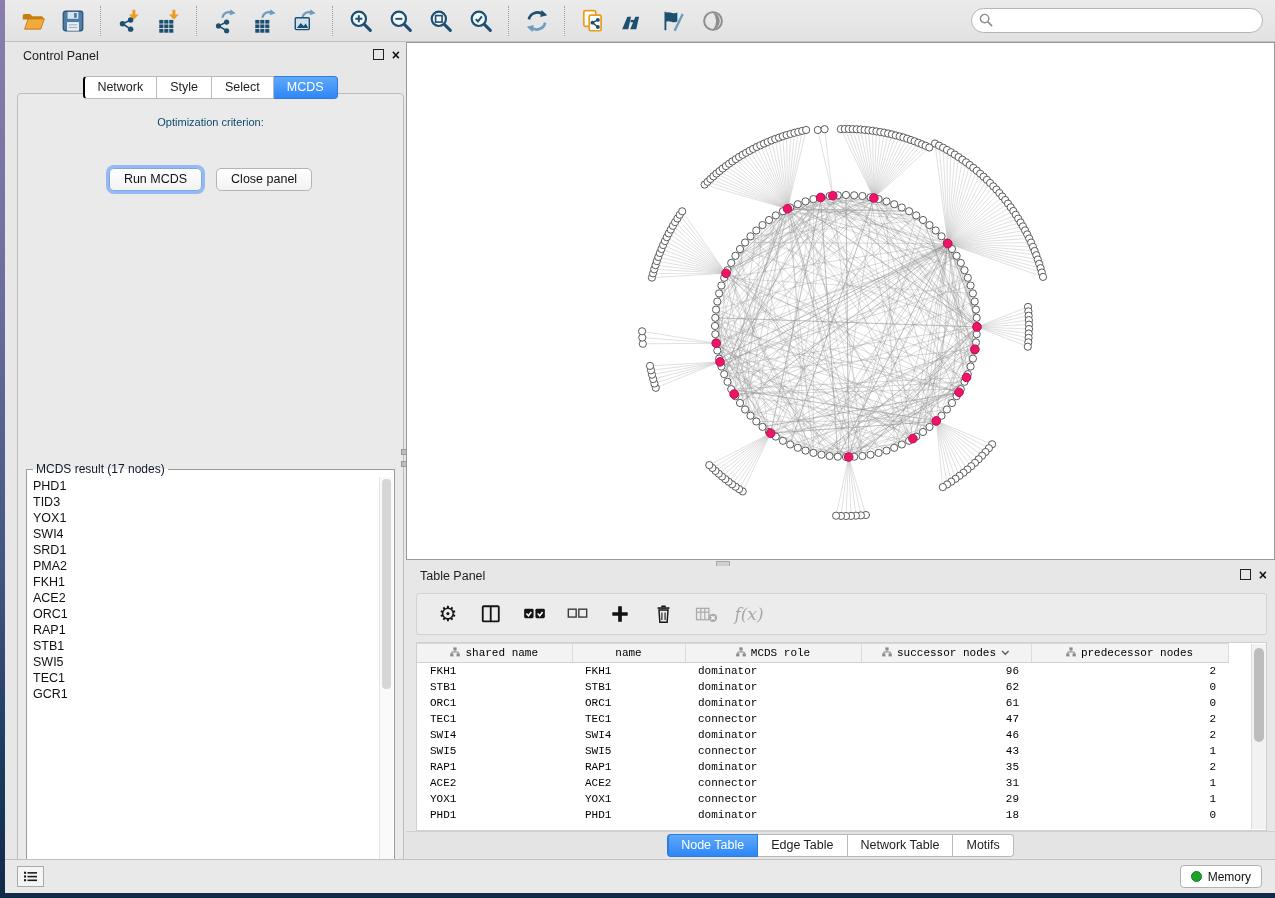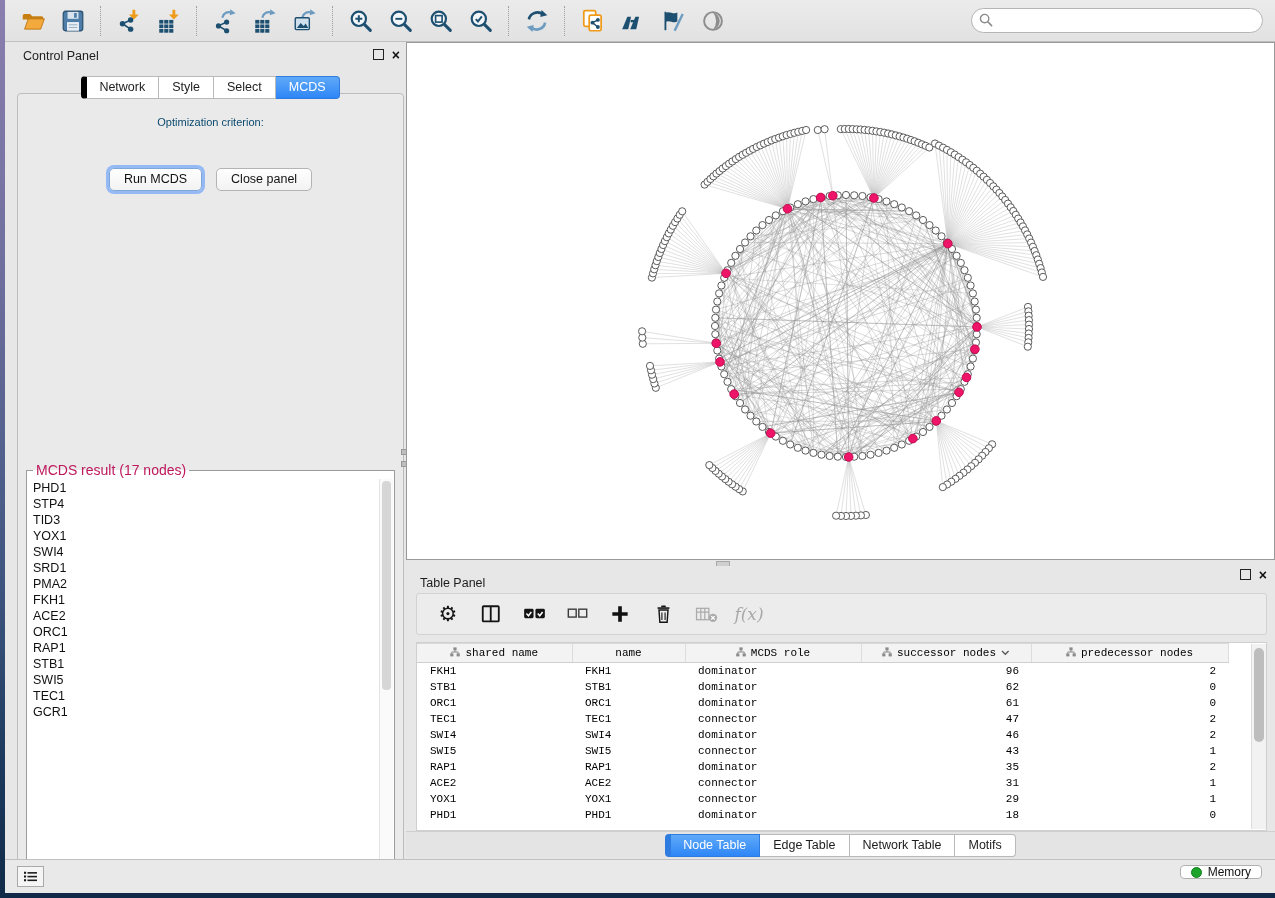--- a/index.html
+++ b/index.html
@@ -22,33 +22,33 @@
   
   .control-panel{position:absolute;left:0;top:45px;width:395px;bottom:17px;margin-left:8px;}
   .cp-header{position:absolute;left:0;top:0;right:0;height:24px;}
   .cp-title{position:absolute;left:10px;top:4px;font-size:12.5px;color:#1d1d1d;}
   .win-btns{position:absolute;right:8px;top:4px;display:flex;gap:8px;align-items:center;}
   .float-box{width:9px;height:9px;border:1.5px solid #222;display:inline-block;}
   .close-x{font-size:14px;font-weight:bold;color:#111;line-height:10px;}
   .cp-tabs{position:absolute;left:0;right:0;top:31px;display:flex;justify-content:center;z-index:3;}
   .seg{display:flex;}
   .seg .tab{background:#fff;border:1px solid #b9b9b9;border-left:none;font-size:12.5px;color:#1d1d1d;padding:3px 13px 4px;cursor:default;}
-  .seg .tab:first-child{border-left:6px solid #000000;border-radius:4px 0 0 4px;padding-left:12px;}
+  .seg .tab:first-child{border-left:2px solid #000000;border-radius:4px 0 0 4px;padding-left:12px;}
   .seg .tab:last-child{border-radius:0 4px 4px 0;}
   .seg .tab.active{background:linear-gradient(#5fa9f8,#2e86f6);border-color:#2e7ce0;color:#fff;}
   .cp-inner{position:absolute;left:4px;right:4px;top:48px;bottom:8px;background:#eaeaea;border:1px solid #bdbdbd;border-radius:4px;}
   .opt-label{position:absolute;left:0;right:0;top:22px;text-align:center;font-size:11px;color:#0c4a6e;}
   .dropdown{position:absolute;left:35px;right:38px;top:40px;height:24px;background:#fff;border:1px solid #b2b2b2;border-radius:5px;display:flex;align-items:center;box-shadow:0 1px 1px rgba(0,0,0,.08);}
   .dropdown .dd-text{flex:1;font-size:12.5px;padding-left:10px;color:#111;white-space:nowrap;overflow:hidden;}
   .dd-step{width:17px;height:20px;margin-right:2px;border-radius:4px;background:linear-gradient(#64acf9,#2c80f1);display:flex;flex-direction:column;align-items:center;justify-content:center;gap:2px;}
   .btn-row{position:absolute;left:0;right:0;top:74px;display:flex;justify-content:center;gap:14px;}
   .mac-btn{background:linear-gradient(#ffffff,#f2f2f2);border:1px solid #b4b4b4;border-radius:5px;font-size:12.5px;padding:3px 14px 4px;color:#111;cursor:default;}
   .mac-btn.focused{box-shadow:0 0 0 3px rgba(77,144,254,.55);border-color:#7da8d8;}
   .result-fs{position:absolute;left:8px;right:8px;top:368px;bottom:6px;border:1px solid #9c9c9c;background:#fff;margin:0;padding:0;}
-  .result-fs legend{font-size:14px;color:#be185d;margin-left:6px;padding:0 3px;background:transparent;}
+  .result-fs legend{font-size:12px;color:#0f172a;margin-left:6px;padding:0 3px;background:transparent;}
   .result-list{position:absolute;left:1px;right:14px;top:2px;bottom:1px;overflow:hidden;font-size:12.5px;color:#101010;}
   .result-item{height:16px;line-height:16px;padding-left:5px;}
   .result-scroll{position:absolute;top:1px;bottom:1px;right:1px;width:13px;background:#fafafa;border-left:1px solid #e4e4e4;}
   .result-thumb{position:absolute;left:2px;right:2px;top:2px;height:55%;background:#d6d6d6;border-radius:4px;}
   
   .v-split{position:absolute;left:395px;top:45px;width:6px;bottom:35px;}
   .v-split .dots{position:absolute;left:1px;top:404px;}
   .v-split .dots i,.h-split .dots i{display:block;width:4px;height:4px;background:#bdbdbd;border:1px solid #9a9a9a;margin-bottom:6px;}
   .h-split{position:absolute;left:401px;right:0;top:560px;height:6px;}
   .h-split .grab{position:absolute;left:310px;top:1px;width:12px;height:4px;background:#cfcfcf;border:1px solid #a8a8a8;}
@@ -58,39 +58,39 @@
   .net-title .ttl{text-align:center;font-size:12px;font-weight:bold;color:#333;line-height:21px;}
   .lights{position:absolute;left:9px;top:4.5px;display:flex;gap:8px;}
   .light{width:12px;height:12px;border-radius:50%;}
   .light.red{background:#fc5753;border:1px solid #df3e3a;box-sizing:border-box;}
   .light.yellow{background:#fdbc40;border:1px solid #de9b2d;box-sizing:border-box;}
   .light.green{background:#33c748;border:1px solid #23a135;box-sizing:border-box;}
   .net-canvas{position:absolute;left:0;right:0;top:21px;bottom:0;background:#fff;overflow:hidden;}
   
   .table-panel{position:absolute;left:401px;right:0;top:566px;bottom:35px;background:#e7e7e7;}
   .tp-header{position:absolute;left:0;top:0;right:0;height:22px;}
-  .tp-title{position:absolute;left:14px;top:10px;font-size:12.5px;color:#1d1d1d;}
+  .tp-title{position:absolute;left:14px;top:3px;font-size:12.5px;color:#1d1d1d;}
   .tp-toolbar{position:absolute;left:10px;right:8px;top:27px;height:42px;background:#ececec;border:1px solid #d2d2d2;border-radius:3px;display:flex;align-items:center;gap:17px;padding-left:18px;box-sizing:border-box;}
   .tp-tbtn{background:none;border:none;padding:0;width:26px;height:26px;display:flex;align-items:center;justify-content:center;cursor:default;}
   .tp-tbtn svg{display:block;}
   .gear-glyph{font-size:21px;color:#161616;line-height:22px;}
   .fx-glyph{font-family:"DejaVu Serif",serif;font-style:italic;font-size:17px;color:#a8a8a8;}
   .np-table{position:absolute;left:10px;right:8px;top:76px;bottom:27px;background:#fff;border:1px solid #cfcfcf;overflow:hidden;font-family:Liberation Mono, monospace;}
   table.grid{border-collapse:collapse;table-layout:fixed;font-size:11px;color:#000;}
   table.grid th{height:18px;background:#f3f3f3;border-top:1px solid #d8d8d8;border-bottom:1px solid #cfcfcf;border-right:1px solid #dcdcdc;font-weight:normal;text-align:center;padding:0;white-space:nowrap;overflow:hidden;}
   table.grid th .th-inner{display:flex;align-items:center;justify-content:center;gap:5px;}
   table.grid td{height:16px;padding:0 12px 0 13px;white-space:nowrap;overflow:hidden;}
   table.grid td.num{text-align:right;}
   .tbl-scroll{position:absolute;top:1px;bottom:1px;right:0;width:14px;background:#f2f2f2;border-left:1px solid #ddd;}
   .tbl-thumb{position:absolute;left:2px;right:2px;top:4px;height:94px;background:#bdbdbd;border-radius:5px;}
   .tp-tabs{position:absolute;left:0;right:0;bottom:0;height:26px;background:#e4e4e4;border-top:1px solid #d0d0d0;display:flex;justify-content:center;align-items:center;}
   
   .status-bar{position:absolute;left:0;right:0;bottom:0;height:33px;background:#e9e9e9;border-top:1px solid #c0c0c0;}
   .menu-btn{position:absolute;left:12px;top:6px;width:27px;height:21px;background:#f5f5f5;border:1px solid #a9a9a9;display:flex;align-items:center;justify-content:center;}
-  .memory-btn{position:absolute;right:13px;top:5px;height:14px;background:#fff;border:1px solid #b1b1b1;border-radius:4px;display:flex;align-items:center;gap:6px;padding:0 10px;font-size:12px;color:#111;}
+  .memory-btn{position:absolute;right:13px;top:5px;height:23px;background:#fff;border:1px solid #b1b1b1;border-radius:4px;display:flex;align-items:center;gap:6px;padding:0 10px;font-size:12px;color:#111;}
   .mem-dot{width:11px;height:11px;border-radius:50%;background:#1ca32b;border:1px solid #148021;box-sizing:border-box;}
 </style>
 </head>
 <body>
 
 <div class="app">
 
   <div class="toolbar">
     <div style="display:flex;align-items:center;">
         <button class="tb-btn">
@@ -297,21 +297,20 @@
     <div class="cp-inner">
       <div class="opt-label">Optimization criterion:</div>
       <div class="btn-row">
         <button class="mac-btn focused">Run MCDS</button>
         <button class="mac-btn">Close panel</button>
       </div>
       <fieldset class="result-fs">
         <legend>MCDS result (17 nodes)</legend>
         <div class="result-list">
             <div class="result-item">PHD1</div>
-            <div class="result-item">STP4</div>
             <div class="result-item">TID3</div>
             <div class="result-item">YOX1</div>
             <div class="result-item">SWI4</div>
             <div class="result-item">SRD1</div>
             <div class="result-item">PMA2</div>
             <div class="result-item">FKH1</div>
             <div class="result-item">ACE2</div>
             <div class="result-item">ORC1</div>
             <div class="result-item">RAP1</div>
             <div class="result-item">STB1</div>

